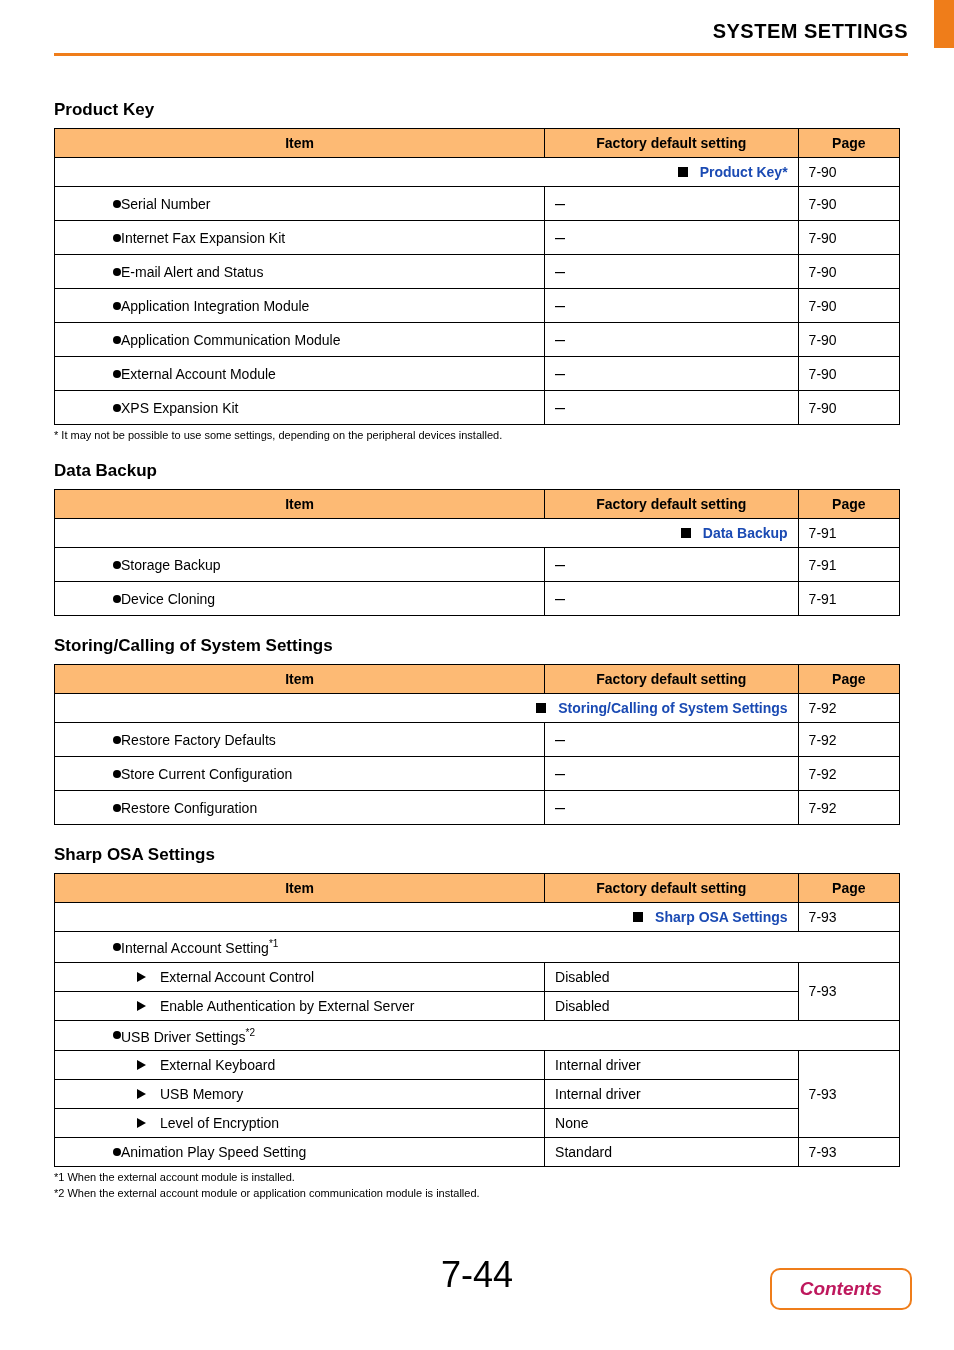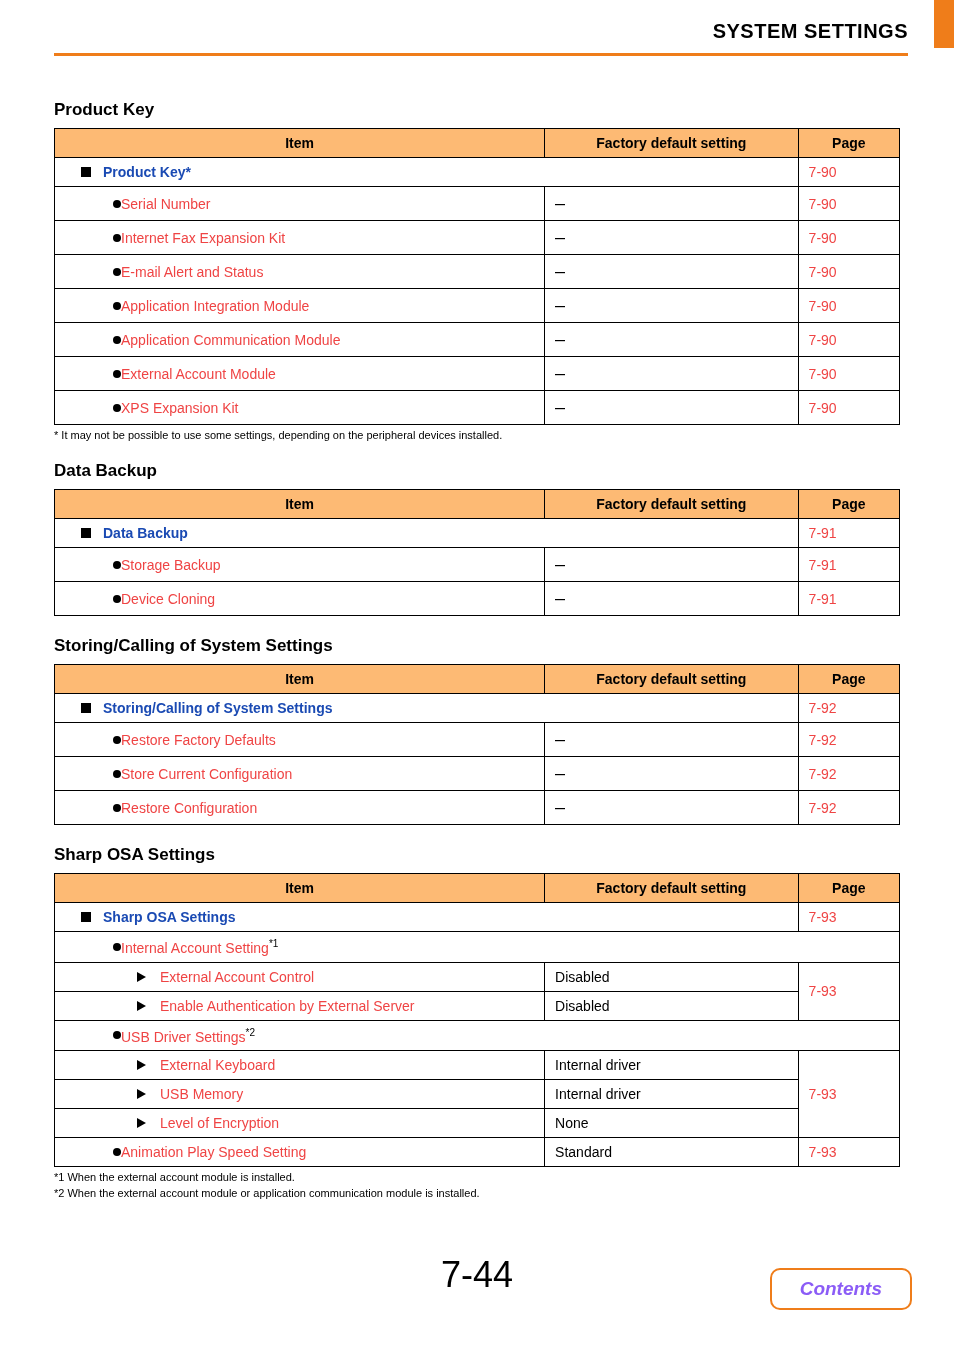--- a/index.html
+++ b/index.html
@@ -65,31 +65,32 @@
     font-weight: bold;
     text-align: center;
   }
   col.col-item { width: 58%; }
   col.col-factory { width: 30%; }
   col.col-page { width: 12%; }
   .td-page {
     text-align: center;
   }
   .link {
-    color: #ef4444;
+    color: #000000;
   }
   .link-bold {
     color: #1a4ab3;
     font-weight: bold;
   }
   .lvl1-wrap {
     display: flex;
     align-items: center;
     gap: 12px;
     padding-left: 16px;
+    justify-content: flex-end;
   }
   .lvl2-wrap {
     display: flex;
     align-items: center;
     gap: 0;
     padding-left: 48px;
   }
   .lvl3-wrap {
     display: flex;
     align-items: center;
@@ -140,21 +141,21 @@
   .contents-btn {
     position: absolute;
     bottom: 40px;
     right: 42px;
     border: 2px solid #ef7d1a;
     border-radius: 10px;
     padding: 8px 28px;
     font-size: 19px;
     font-weight: bold;
     font-style: italic;
-    color: #8b5cf6;
+    color: #be185d;
     background: #fff;
   }
 </style>
 </head>
 <body>
 
 <div class="page">
   <div class="top-band"></div>
 
   <div class="header-area">

